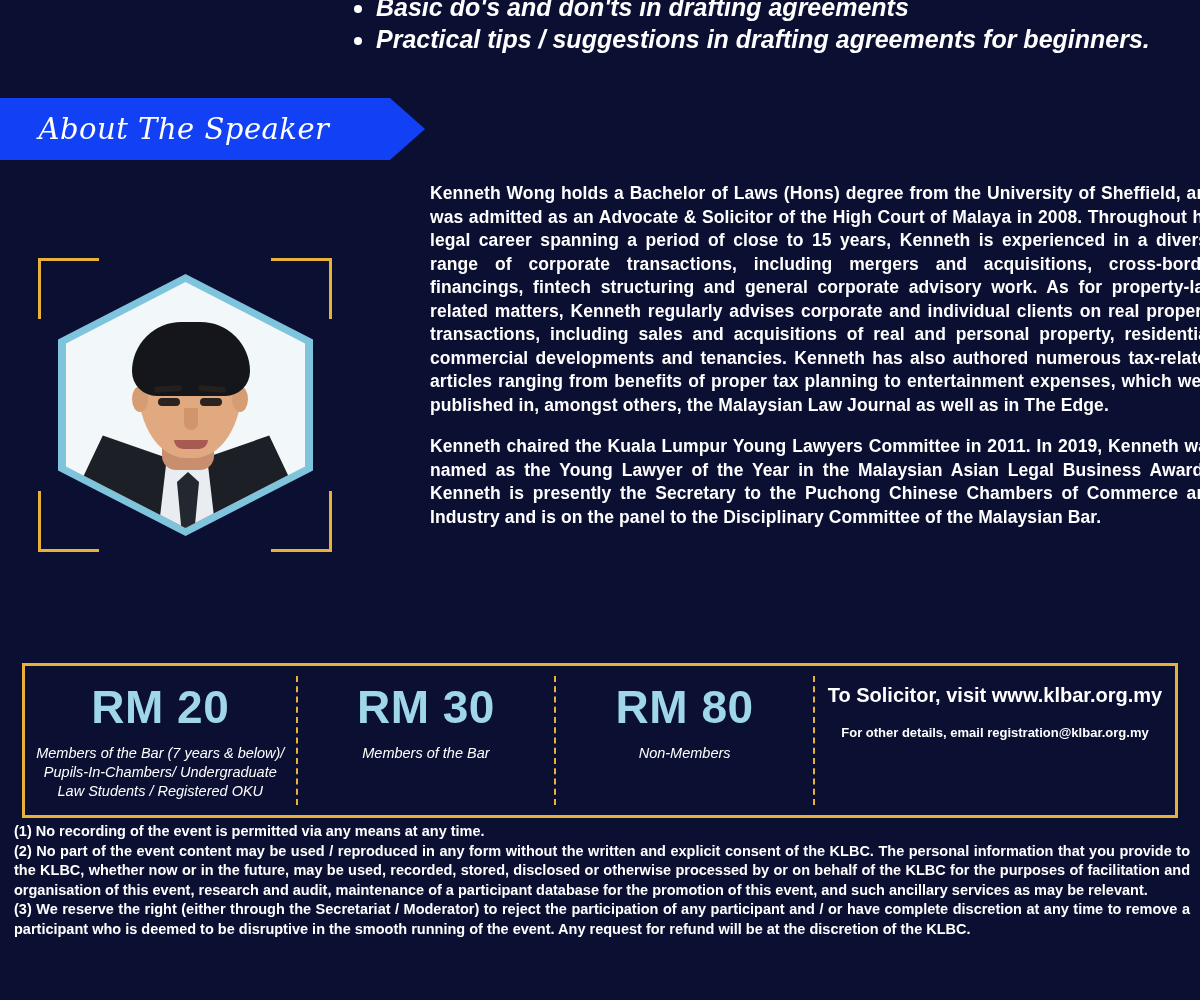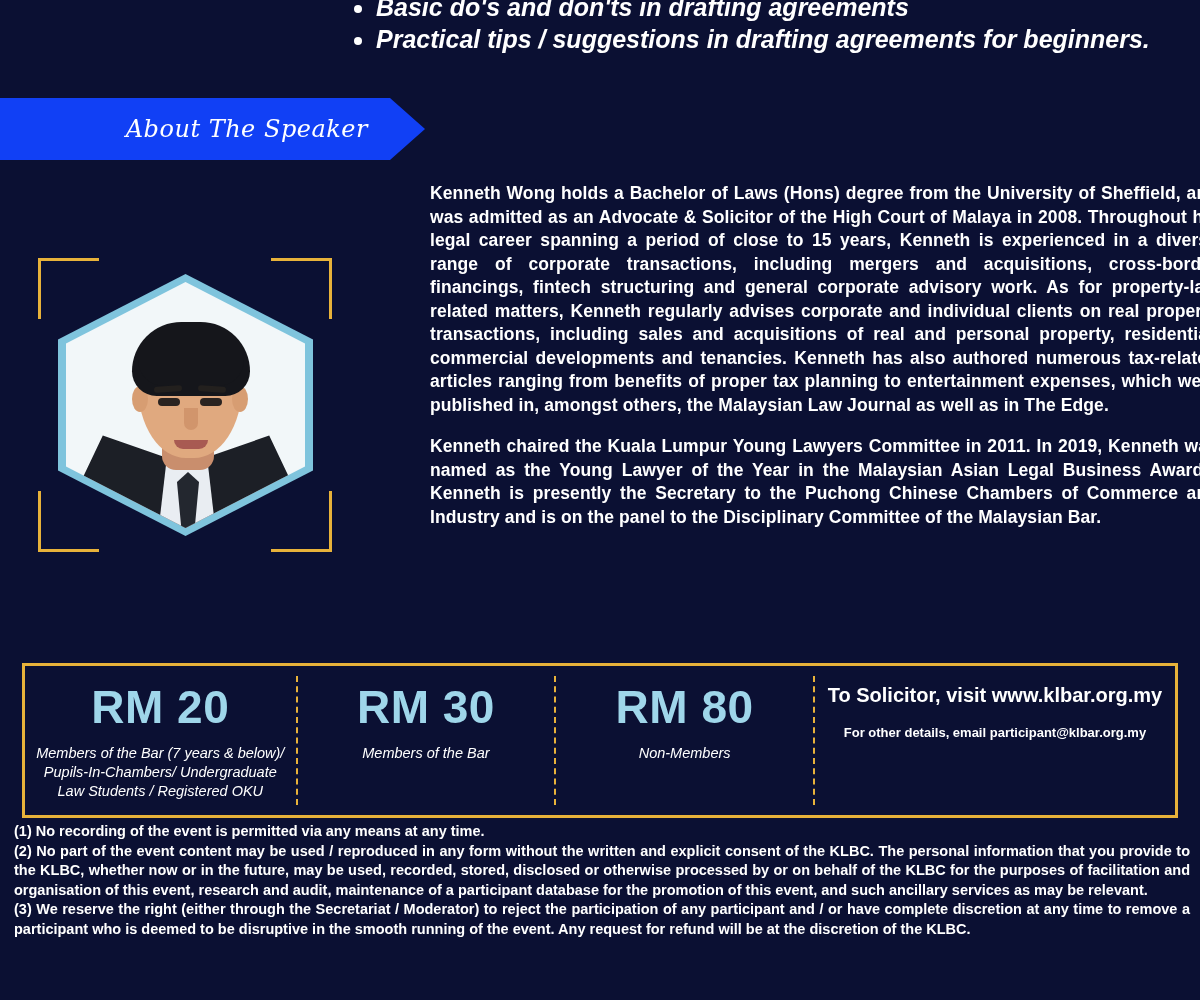--- a/index.html
+++ b/index.html
@@ -71,24 +71,24 @@
     border-bottom: 31px solid transparent;
     border-left: 35px solid #1140f5;
   }
   .banner-text {
     position: absolute;
     left: 0;
     top: 0;
     width: 390px;
     height: 62px;
     line-height: 62px;
-    text-align: right;
+    text-align: center;
     font-family: "DejaVu Serif", serif;
     font-style: italic;
-    font-size: 24px;
+    font-size: 29px;
     color: #ffffff;
     letter-spacing: 0.5px;
     padding-right: 22px;
     box-sizing: border-box;
   }
 
   
   .photo-area {
     position: absolute;
     left: 30px;
@@ -356,21 +356,21 @@
       <div class="price-note">Members of the Bar</div>
     </div>
     <div class="divider"></div>
     <div class="price-col c3">
       <div class="price-amount">RM 80</div>
       <div class="price-note">Non-Members</div>
     </div>
     <div class="divider"></div>
     <div class="price-col c4">
       <div class="register-title">To Solicitor, visit www.klbar.org.my</div>
-      <div class="register-email">For other details, email participant@klbar.org.my</div>
+      <div class="register-email">For other details, email registration@klbar.org.my</div>
     </div>
   </div>
 
   <div class="terms">
     <p>(1) No recording of the event is permitted via any means at any time.</p>
     <p>(2) No part of the event content may be used / reproduced in any form without the written and explicit consent of the KLBC. The personal information that you provide to the KLBC, whether now or in the future, may be used, recorded, stored, disclosed or otherwise processed by or on behalf of the KLBC for the purposes of facilitation and organisation of this event, research and audit, maintenance of a participant database for the promotion of this event, and such ancillary services as may be relevant.</p>
     <p>(3) We reserve the right (either through the Secretariat / Moderator) to reject the participation of any participant and / or have complete discretion at any time to remove a participant who is deemed to be disruptive in the smooth running of the event. Any request for refund will be at the discretion of the KLBC.</p>
   </div>
 
 </div>

